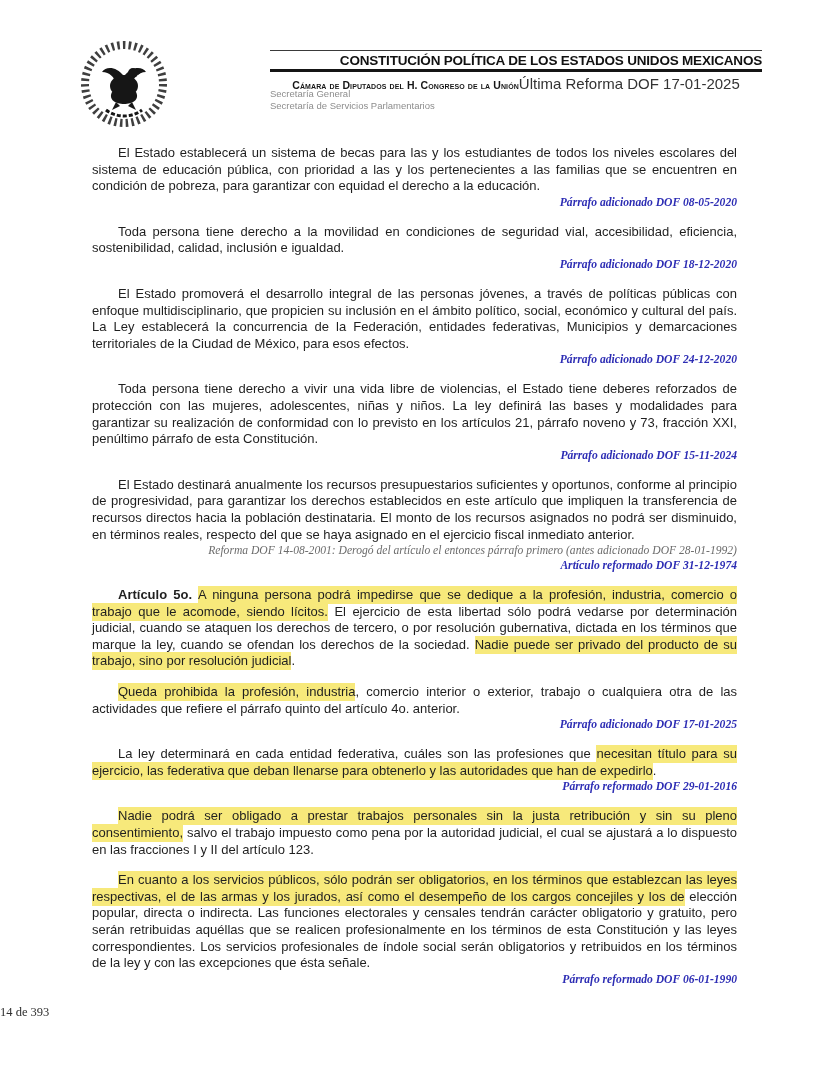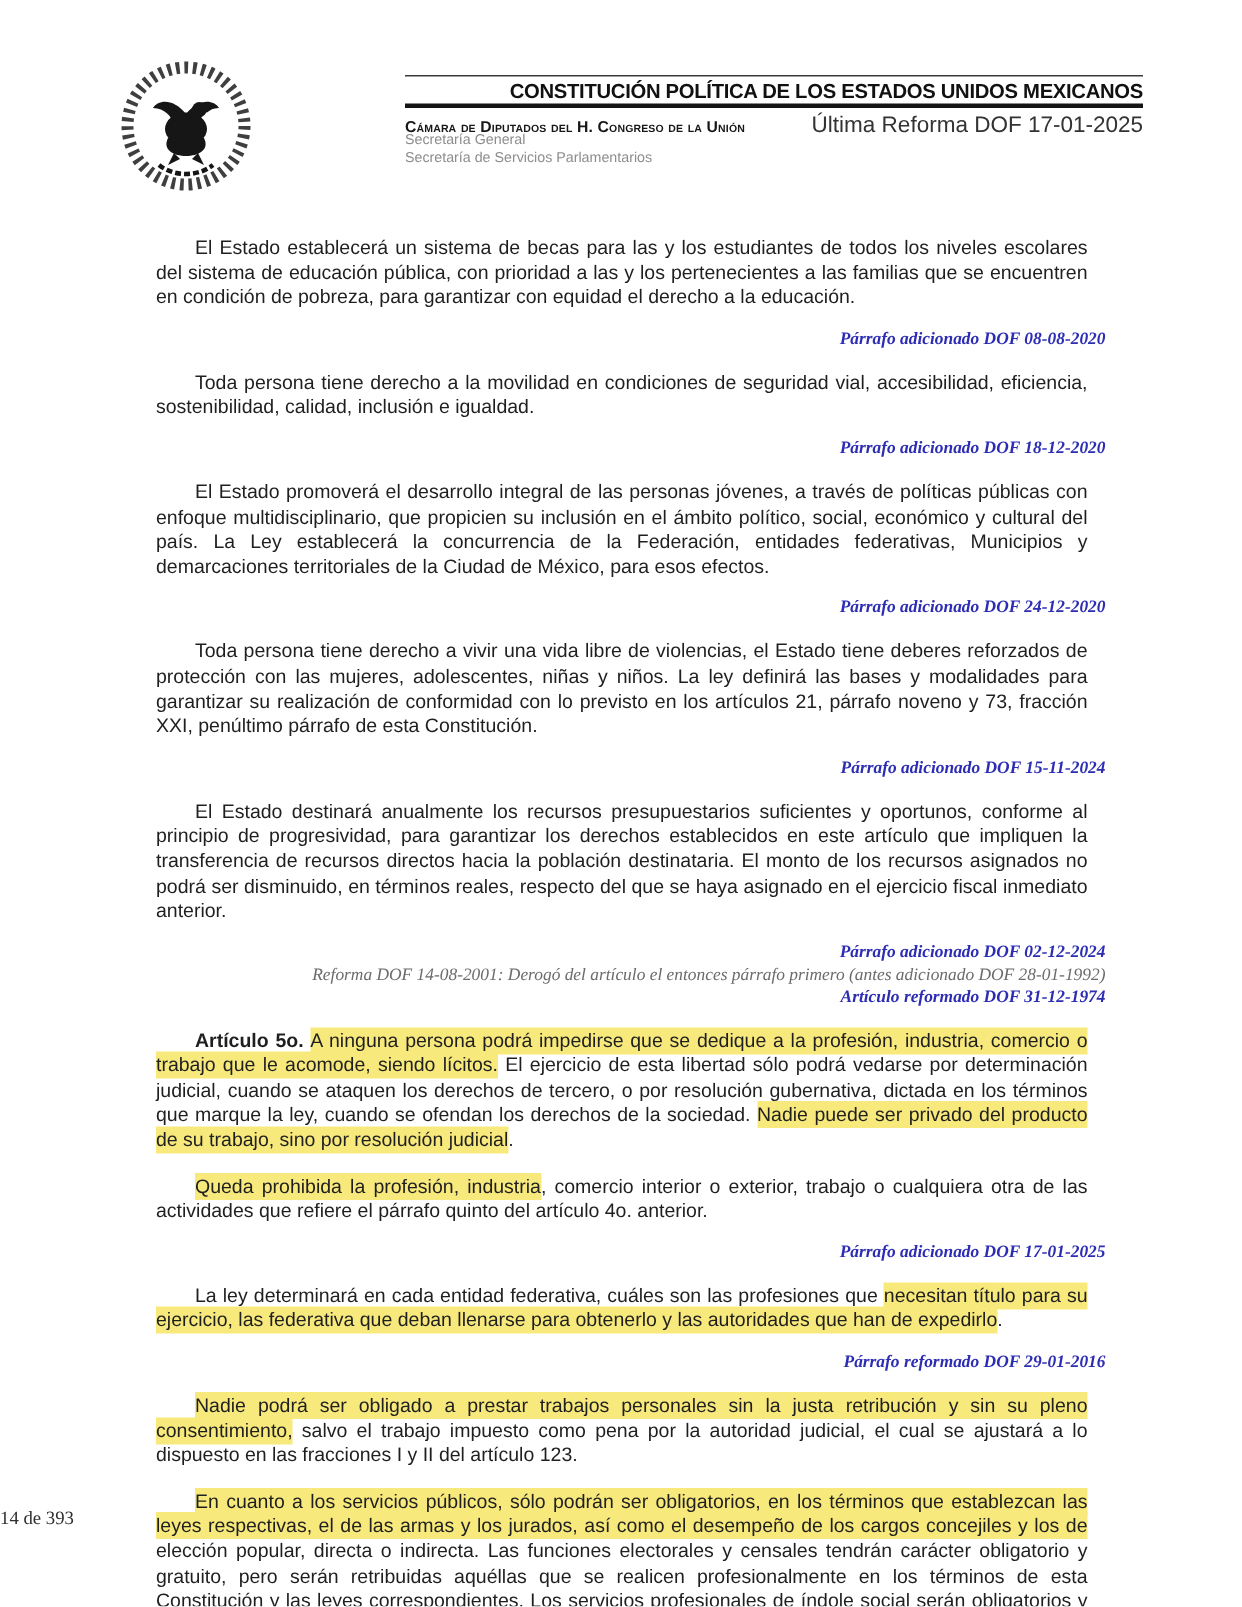--- a/index.html
+++ b/index.html
@@ -52,21 +52,21 @@
     width: 492px;
     height: 3px;
     background: #151515;
   }
   .header-meta {
     position: absolute;
     left: 270px;
     top: 75px;
     width: 492px;
     display: flex;
-    justify-content: space-between;
+    justify-content: center;
     align-items: baseline;
   }
   .chamber {
     font-variant: small-caps;
     font-weight: bold;
     font-size: 10.5px;
     letter-spacing: 0.1px;
     color: #161616;
   }
   .reform-note {
@@ -84,21 +84,21 @@
 
   
   .doc-body {
     position: absolute;
     left: 92px;
     top: 145px;
     width: 645px;
   }
   .block { margin-bottom: 14px; }
   .para {
-    margin: 12px;
+    margin: 0;
     font-size: 13px;
     line-height: 16.6px;
     text-align: justify;
     text-indent: 26px;
     color: #1f1f1f;
   }
   .run-normal {}
   .run-bold { font-weight: bold; }
   .run-highlight {
     background: var(--hl, #f7e97b);
@@ -165,37 +165,36 @@
   </div>
 
   <div class="secretariats">
     <div>Secretaría General</div>
     <div>Secretaría de Servicios Parlamentarios</div>
   </div>
 
   <div class="doc-body">
       <div class="block">
         <p class="para"><span class="run-normal">El Estado establecerá un sistema de becas para las y los estudiantes de todos los niveles escolares del sistema de educación pública, con prioridad a las y los pertenecientes a las familias que se encuentren en condición de pobreza, para garantizar con equidad el derecho a la educación.</span></p>
-        <div class="annotation tone-blue">Párrafo adicionado DOF 08-08-2020</div>
+        <div class="annotation tone-blue">Párrafo adicionado DOF 08-05-2020</div>
       </div>
       <div class="block">
         <p class="para"><span class="run-normal">Toda persona tiene derecho a la movilidad en condiciones de seguridad vial, accesibilidad, eficiencia, sostenibilidad, calidad, inclusión e igualdad.</span></p>
         <div class="annotation tone-blue">Párrafo adicionado DOF 18-12-2020</div>
       </div>
       <div class="block">
         <p class="para"><span class="run-normal">El Estado promoverá el desarrollo integral de las personas jóvenes, a través de políticas públicas con enfoque multidisciplinario, que propicien su inclusión en el ámbito político, social, económico y cultural del país. La Ley establecerá la concurrencia de la Federación, entidades federativas, Municipios y demarcaciones territoriales de la Ciudad de México, para esos efectos.</span></p>
         <div class="annotation tone-blue">Párrafo adicionado DOF 24-12-2020</div>
       </div>
       <div class="block">
         <p class="para"><span class="run-normal">Toda persona tiene derecho a vivir una vida libre de violencias, el Estado tiene deberes reforzados de protección con las mujeres, adolescentes, niñas y niños. La ley definirá las bases y modalidades para garantizar su realización de conformidad con lo previsto en los artículos 21, párrafo noveno y 73, fracción XXI, penúltimo párrafo de esta Constitución.</span></p>
         <div class="annotation tone-blue">Párrafo adicionado DOF 15-11-2024</div>
       </div>
       <div class="block">
         <p class="para"><span class="run-normal">El Estado destinará anualmente los recursos presupuestarios suficientes y oportunos, conforme al principio de progresividad, para garantizar los derechos establecidos en este artículo que impliquen la transferencia de recursos directos hacia la población destinataria. El monto de los recursos asignados no podrá ser disminuido, en términos reales, respecto del que se haya asignado en el ejercicio fiscal inmediato anterior.</span></p>
-        <div class="annotation tone-blue">Párrafo adicionado DOF 02-12-2024</div>
         <div class="annotation tone-gray">Reforma DOF 14-08-2001: Derogó del artículo el entonces párrafo primero (antes adicionado DOF 28-01-1992)</div>
         <div class="annotation tone-blue">Artículo reformado DOF 31-12-1974</div>
       </div>
       <div class="block">
         <p class="para"><span class="run-bold">Artículo 5o. </span><span class="run-highlight">A ninguna persona podrá impedirse que se dedique a la profesión, industria, comercio o trabajo que le acomode, siendo lícitos.</span><span class="run-normal"> El ejercicio de esta libertad sólo podrá vedarse por determinación judicial, cuando se ataquen los derechos de tercero, o por resolución gubernativa, dictada en los términos que marque la ley, cuando se ofendan los derechos de la sociedad. </span><span class="run-highlight">Nadie puede ser privado del producto de su trabajo, sino por resolución judicial</span><span class="run-normal">.</span></p>
       </div>
       <div class="block">
         <p class="para"><span class="run-highlight">Queda prohibida la profesión, industria</span><span class="run-normal">, comercio interior o exterior, trabajo o cualquiera otra de las actividades que refiere el párrafo quinto del artículo 4o. anterior.</span></p>
         <div class="annotation tone-blue">Párrafo adicionado DOF 17-01-2025</div>
       </div>

